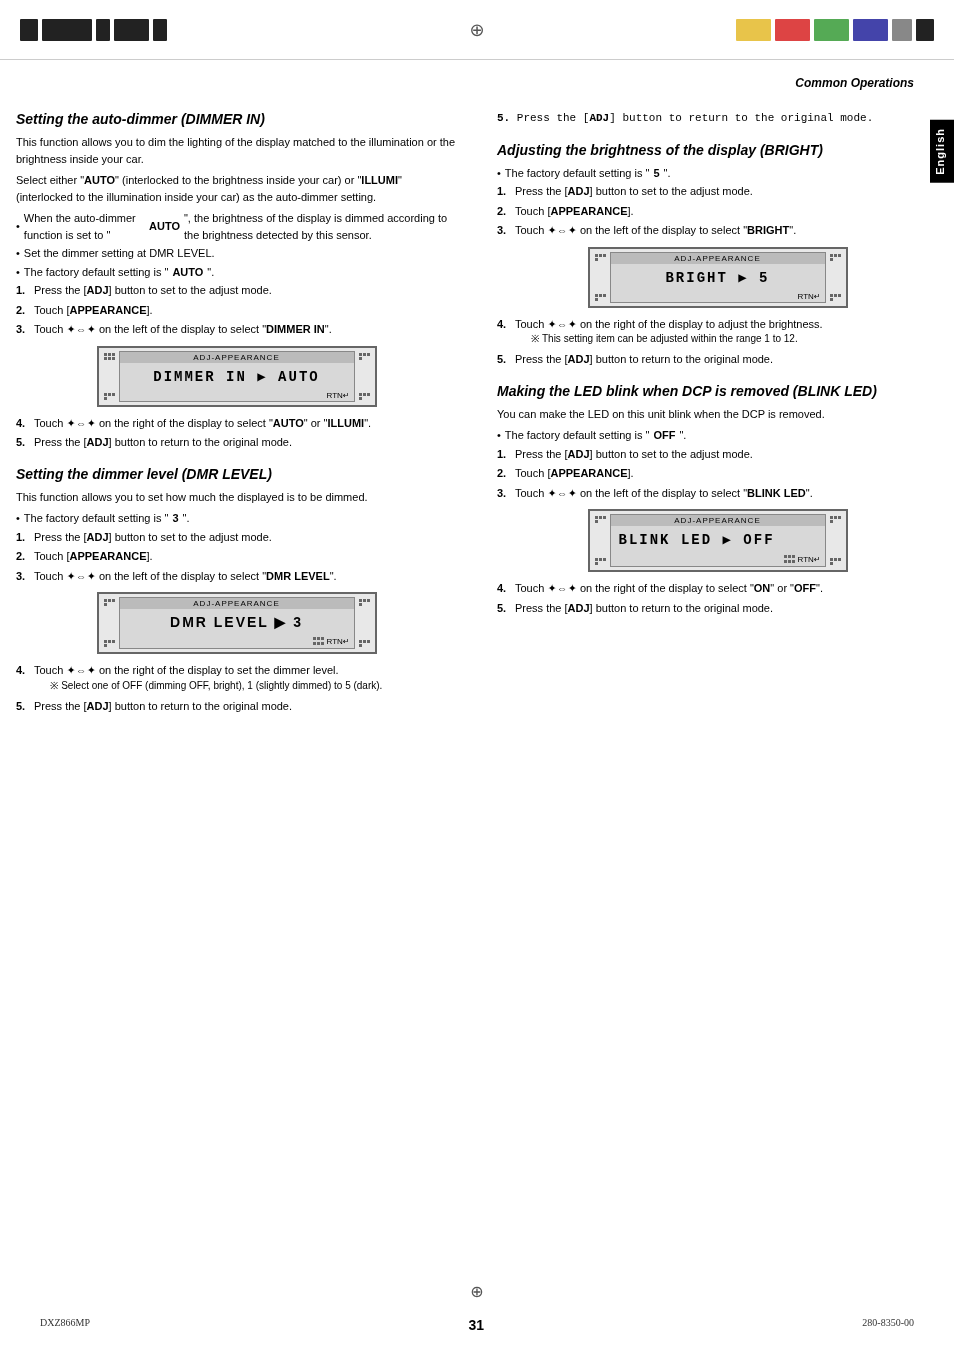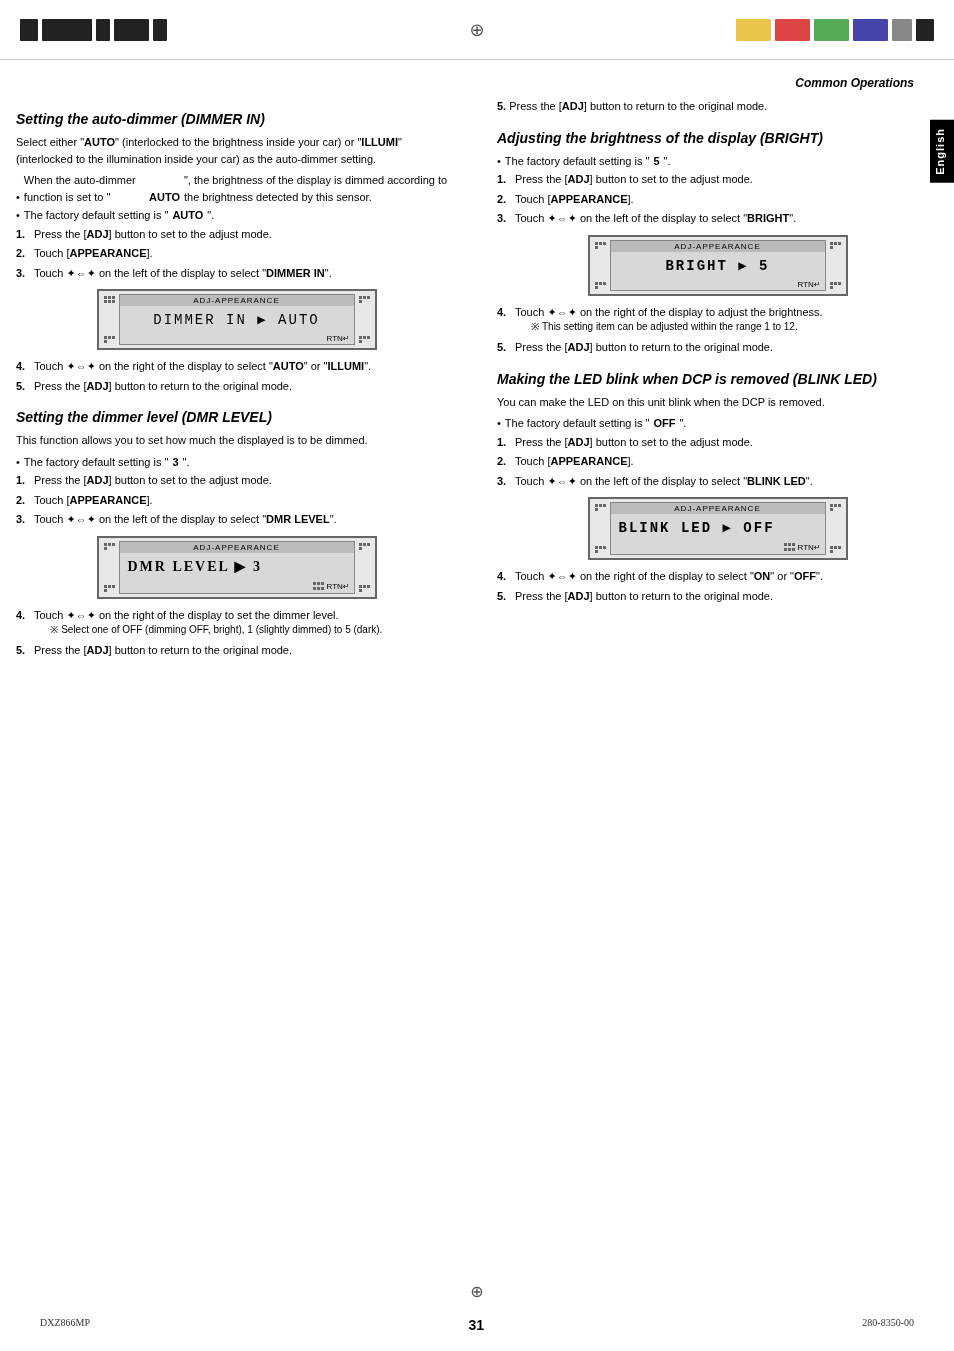--- a/index.html
+++ b/index.html
@@ -143,21 +143,21 @@
     .lcd-dot {
       width: 3px;
       height: 3px;
       background: #666;
     }
 
     b { font-weight: bold; }
 
     .bullet-item {
       display: flex;
-      align-items: flex-end;
+      align-items: center;
       gap: 4px;
       font-size: 11px;
       line-height: 1.5;
       margin-bottom: 2px;
     }
     .bullet-item::before {
       content: '•';
       flex-shrink: 0;
     }
 
@@ -225,23 +225,25 @@
 
 <div class="english-tab">English</div>
 
 <div class="section-header">Common Operations</div>
 
 <div class="main-content">
 
   <div class="col-left">
 
     <h2>Setting the auto-dimmer (DIMMER IN)</h2>
+    <p>This function allows you to dim the lighting of the display matched to the illumination or the brightness inside your car.</p>
     <p>Select either "<b>AUTO</b>" (interlocked to the brightness inside your car) or "<b>ILLUMI</b>" (interlocked to the illumination inside your car) as the auto-dimmer setting.</p>
 
     <div class="bullet-item">When the auto-dimmer function is set to "<b>AUTO</b>", the brightness of the display is dimmed according to the brightness detected by this sensor.</div>
+    <div class="bullet-item">Set the dimmer setting at DMR LEVEL.</div>
     <div class="bullet-item">The factory default setting is "<b>AUTO</b>".</div>
 
     <ol class="numbered-list">
       <li>
           <span class="num">1.</span>
           <span>Press the [<b>ADJ</b>] button to set to the adjust mode.</span>
         </li>
       <li>
           <span class="num">2.</span>
           <span>Touch [<b>APPEARANCE</b>].</span>
@@ -265,21 +267,21 @@
           </div>
           <div class="lcd-dots">
             <div class="lcd-dot"></div>
               <div class="lcd-dot"></div>
             <div class="lcd-dot"></div>
               <div class="lcd-dot"></div>
           </div>
         </div>
         <div style="flex:1; border:1px solid #888; background:#d8d8d8;">
           <div style="background:#bbb; text-align:center; font-size:8px; padding:1px; letter-spacing:1px;">ADJ-APPEARANCE</div>
-          <div style="font-family:'Courier New',monospace; font-weight:normal; font-size:14px; letter-spacing:2px; padding:5px 8px; text-align:center;">DIMMER IN ▶ AUTO</div>
+          <div style="font-family:'Courier New',monospace; font-weight:bold; font-size:14px; letter-spacing:2px; padding:5px 8px; text-align:center;">DIMMER IN ▶ AUTO</div>
           <div style="text-align:right; font-size:8px; padding:1px 4px;">RTN↵</div>
         </div>
         <div style="display:flex; flex-direction:column; justify-content:space-between; padding:2px;">
           <div class="lcd-dots">
             <div class="lcd-dot"></div>
               <div class="lcd-dot"></div>
             <div class="lcd-dot"></div>
               <div class="lcd-dot"></div>
           </div>
           <div class="lcd-dots">
@@ -333,21 +335,21 @@
           </div>
           <div class="lcd-dots">
             <div class="lcd-dot"></div>
               <div class="lcd-dot"></div>
             <div class="lcd-dot"></div>
               <div class="lcd-dot"></div>
           </div>
         </div>
         <div style="flex:1; border:1px solid #888; background:#d8d8d8;">
           <div style="background:#bbb; text-align:center; font-size:8px; padding:1px; letter-spacing:1px;">ADJ-APPEARANCE</div>
-          <div style="font-family:Liberation Serif, serif; font-weight:bold; font-size:14px; letter-spacing:2px; padding:5px 8px; ">DMR LEVEL ▶ 3</div>
+          <div style="font-family:Liberation Sans, sans-serif; font-weight:bold; font-size:14px; letter-spacing:2px; padding:5px 8px; text-align:center;">DMR LEVEL ▶ 3</div>
           <div style="display:flex; justify-content:flex-end; gap:3px; padding:2px 4px;">
             <div class="lcd-dots">
               <div class="lcd-dot"></div>
                 <div class="lcd-dot"></div>
               <div class="lcd-dot"></div>
                 <div class="lcd-dot"></div>
               <div class="lcd-dot"></div>
                 <div class="lcd-dot"></div>
             </div>
             <div style="font-size:8px;">RTN↵</div>
@@ -380,21 +382,21 @@
       <li>
           <span class="num">5.</span>
           <span>Press the [<b>ADJ</b>] button to return to the original mode.</span>
         </li>
     </ol>
 
   </div>
 
   <div class="col-right">
 
-    <p style="margin-top:2px;"><b>5.</b> Press the [<b>ADJ</b>] button to return to the original mode.</p>
+    <p style="margin-top:14px;font-family:Liberation Mono, monospace;"><b>5.</b> Press the [<b>ADJ</b>] button to return to the original mode.</p>
 
     <h2>Adjusting the brightness of the display (BRIGHT)</h2>
     <div class="bullet-item">The factory default setting is "<b>5</b>".</div>
 
     <ol class="numbered-list">
       <li>
           <span class="num">1.</span>
           <span>Press the [<b>ADJ</b>] button to set to the adjust mode.</span>
         </li>
       <li>

